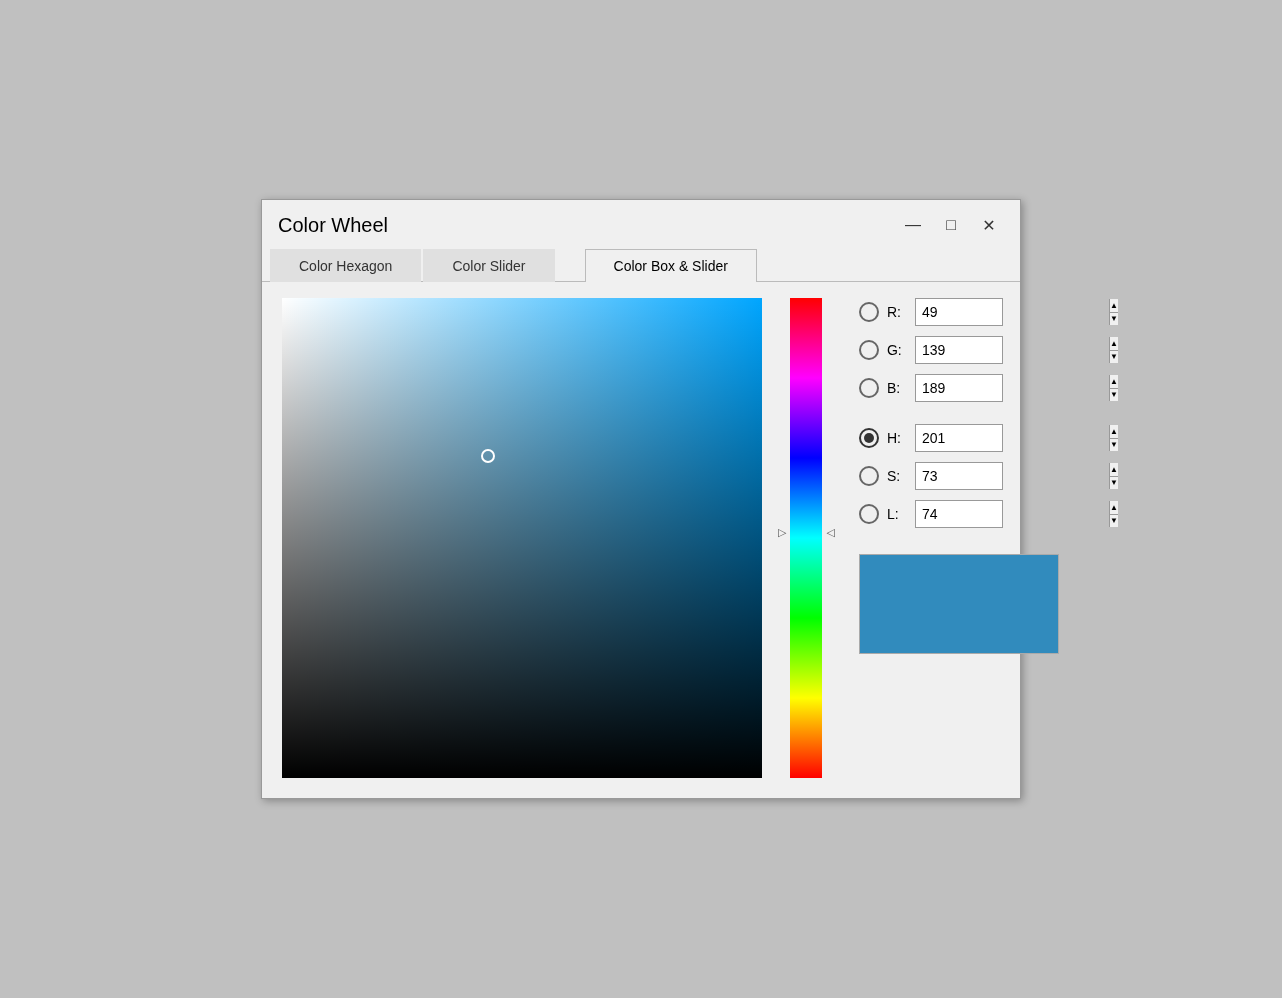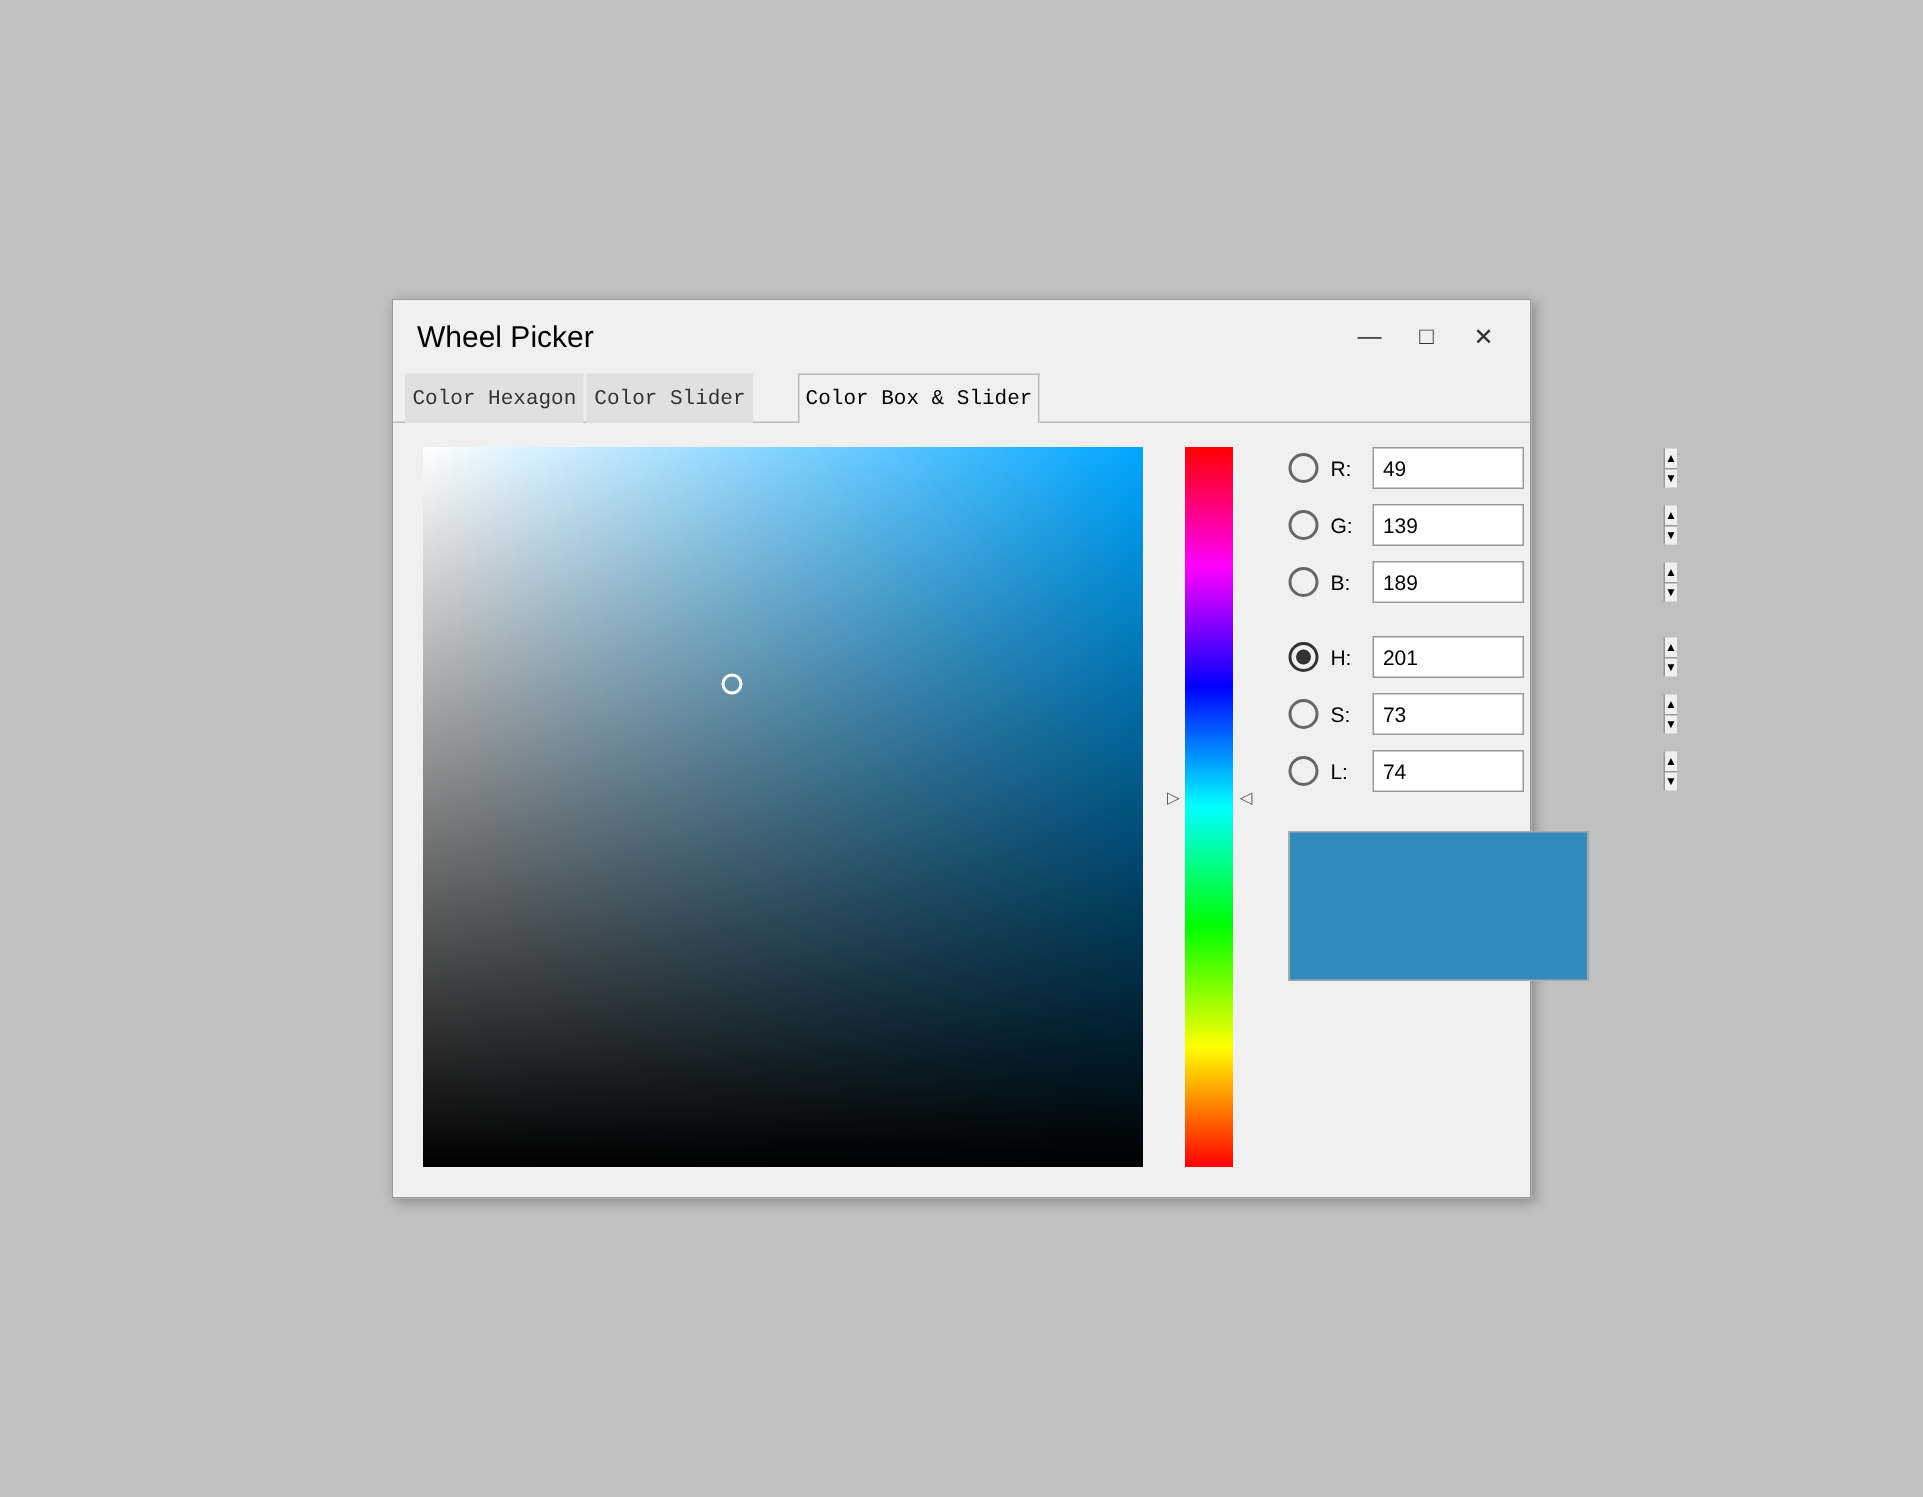--- a/index.html
+++ b/index.html
@@ -48,31 +48,30 @@
       justify-content: center;
       color: #333;
     }
     .tab-bar {
       display: flex;
       border-bottom: 1px solid #bbb;
       background: #f0f0f0;
       padding: 0 8px;
     }
     .tab {
-      padding: 8px 4px;
+      padding: 8px 28px;
       font-size: 14px;
       cursor: pointer;
       border: 1px solid transparent;
       border-bottom: none;
       background: #e0e0e0;
       color: #333;
       margin-right: 2px;
       position: relative;
       top: 1px;
-      font-family: Liberation Mono, monospace;
     }
     .tab.active {
       background: #f0f0f0;
       border-color: #bbb;
       border-bottom-color: #f0f0f0;
       color: #000;
       margin-left: 28px;
     }
     .content {
       padding: 16px 20px 20px 20px;
@@ -189,21 +188,21 @@
     .color-label {
       font-size: 14px;
       min-width: 20px;
       color: #000;
     }
     .spinbox {
       display: flex;
       border: 1px solid #999;
       background: #fff;
       height: 28px;
-      width: 101px;
+      width: 88px;
     }
     .spinbox-input {
       flex: 1;
       border: none;
       outline: none;
       padding: 0 6px;
       font-size: 14px;
       background: transparent;
     }
     .spinbox-buttons {
@@ -237,21 +236,21 @@
       border: 1px solid #aaa;
       align-self: flex-end;
     }
   </style>
 </head>
 <body>
 
 <div class="window">
 
   <div class="title-bar">
-    <span class="title-bar-title">Wheel Picker</span>
+    <span class="title-bar-title">Color Wheel</span>
     <div class="title-bar-controls">
       <button class="title-btn">—</button>
       <button class="title-btn">□</button>
       <button class="title-btn close">✕</button>
     </div>
   </div>
 
   <div class="tab-bar">
     <div class="tab">
       <span>Color Hexagon</span>

